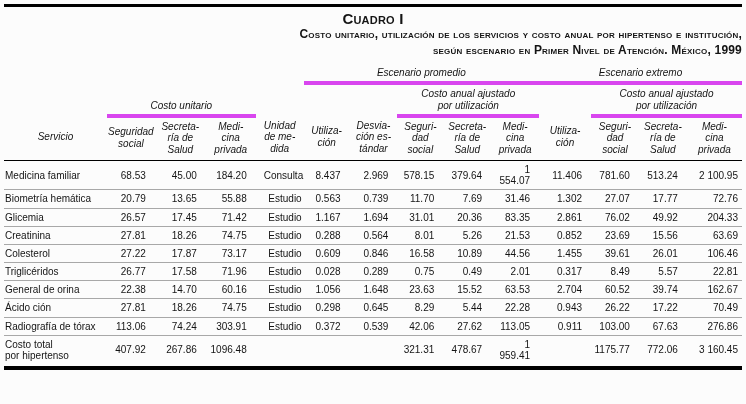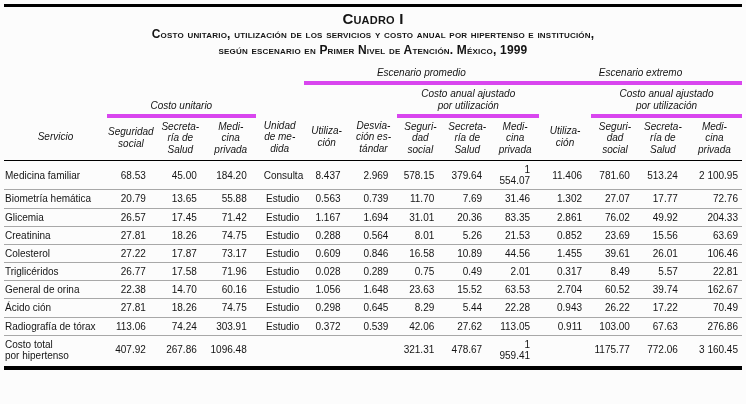--- a/index.html
+++ b/index.html
@@ -6,31 +6,31 @@
   body{
     width:746px;height:404px;background:#fcfcfc;color:#141414;
     font-family:"Liberation Sans","DejaVu Sans",sans-serif;
     overflow:hidden;
   }
   .page{padding:2px 4px 0;}
   .rule{border:none;border-top:3px solid #000;margin:2px 0 0;}
   .rule.bottom{border-top-width:4px;margin-top:2px;}
   .titles{text-align:center;padding:3px 0 5px;}
   .cuadro-label{font-weight:bold;font-size:15px;font-variant:small-caps;letter-spacing:.2px;}
-  .title-line{font-weight:bold;font-size:12px;font-variant:small-caps;line-height:1.3;letter-spacing:.2px;}
+  .title-line{font-weight:bold;font-size:12px;font-variant:small-caps;line-height:1.3;letter-spacing:.2px;text-align:right;}
   table{border-collapse:collapse;width:100%;table-layout:fixed;font-size:10px;}
   th{font-weight:normal;font-style:italic;text-align:center;white-space:pre-line;line-height:1.18;padding:0 1px;}
   .band1 th{vertical-align:bottom;padding-top:4px;}
   .band2 th{vertical-align:bottom;padding-top:3px;}
   .grp{border-bottom:4px solid #d946ef;padding-bottom:2px;}
   .band3 th{vertical-align:middle;border-bottom:1px solid #000;padding:3px 1px 4px;}
   tbody td{padding:3px 2px;line-height:1.12;vertical-align:middle;}
   tbody tr+tr td{border-top:1px solid #a8a8a8;}
   td.servicio{text-align:left;white-space:pre-line;padding-left:1px;margin-left:15px;}
-  td.unidad{text-align:center;padding-left:8px;}
+  td.unidad{text-align:right;padding-left:8px;}
   td.num{text-align:right;padding-right:9px;}
   td.num:last-child{padding-right:4px;}
 </style>
 </head>
 <body>
 
 <div class="page">
   <div class="rule"></div>
 
   <div class="titles">

